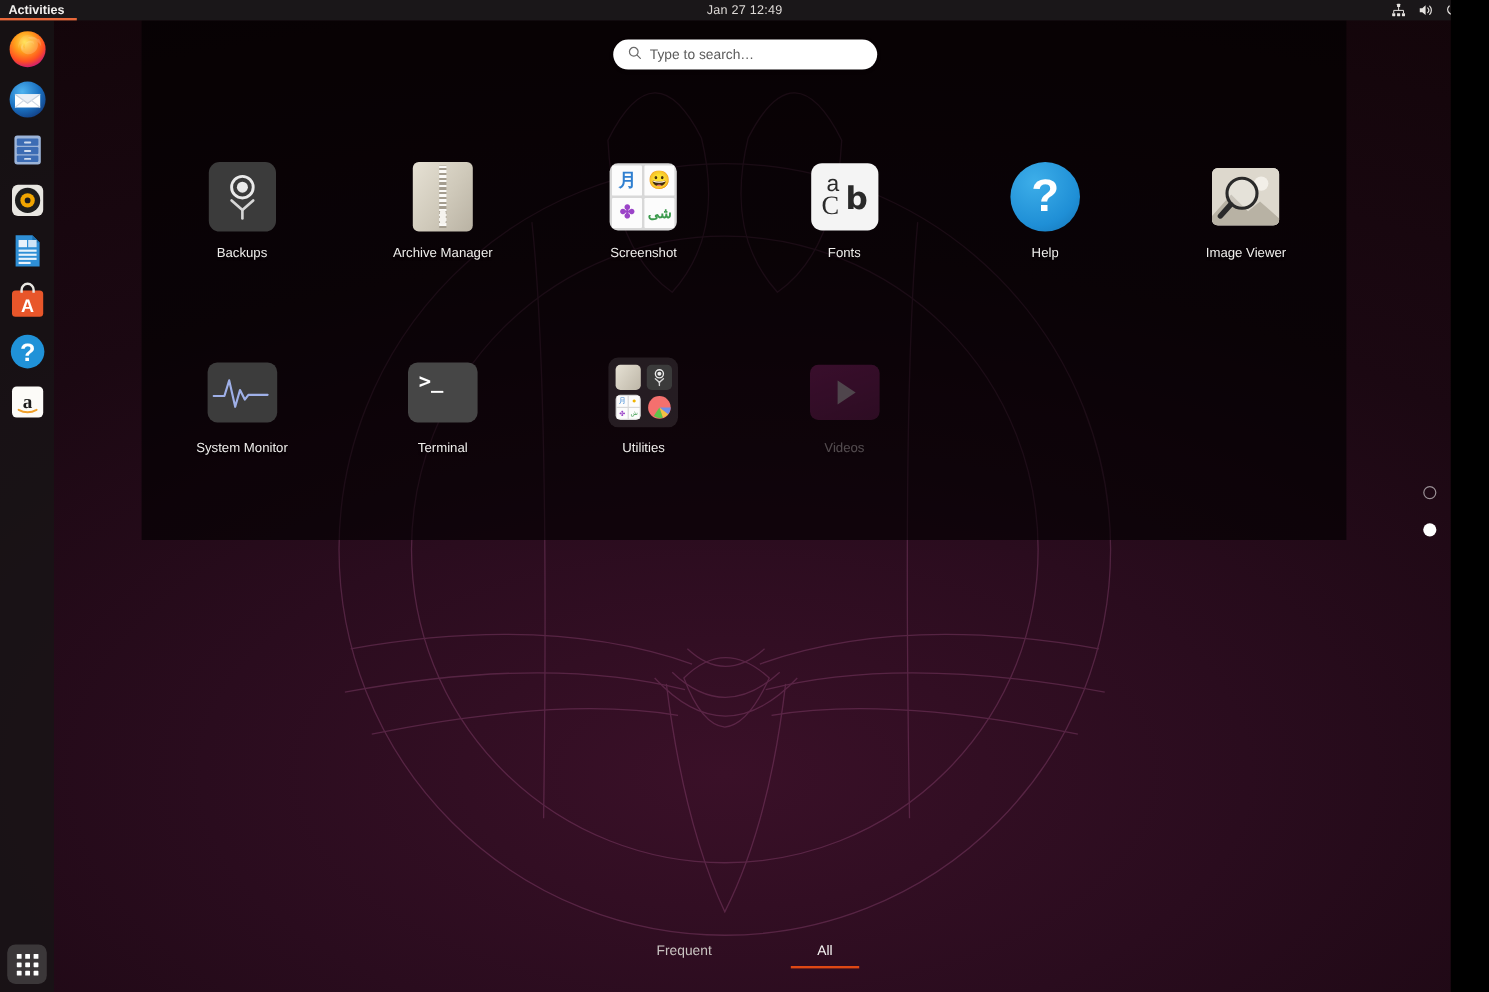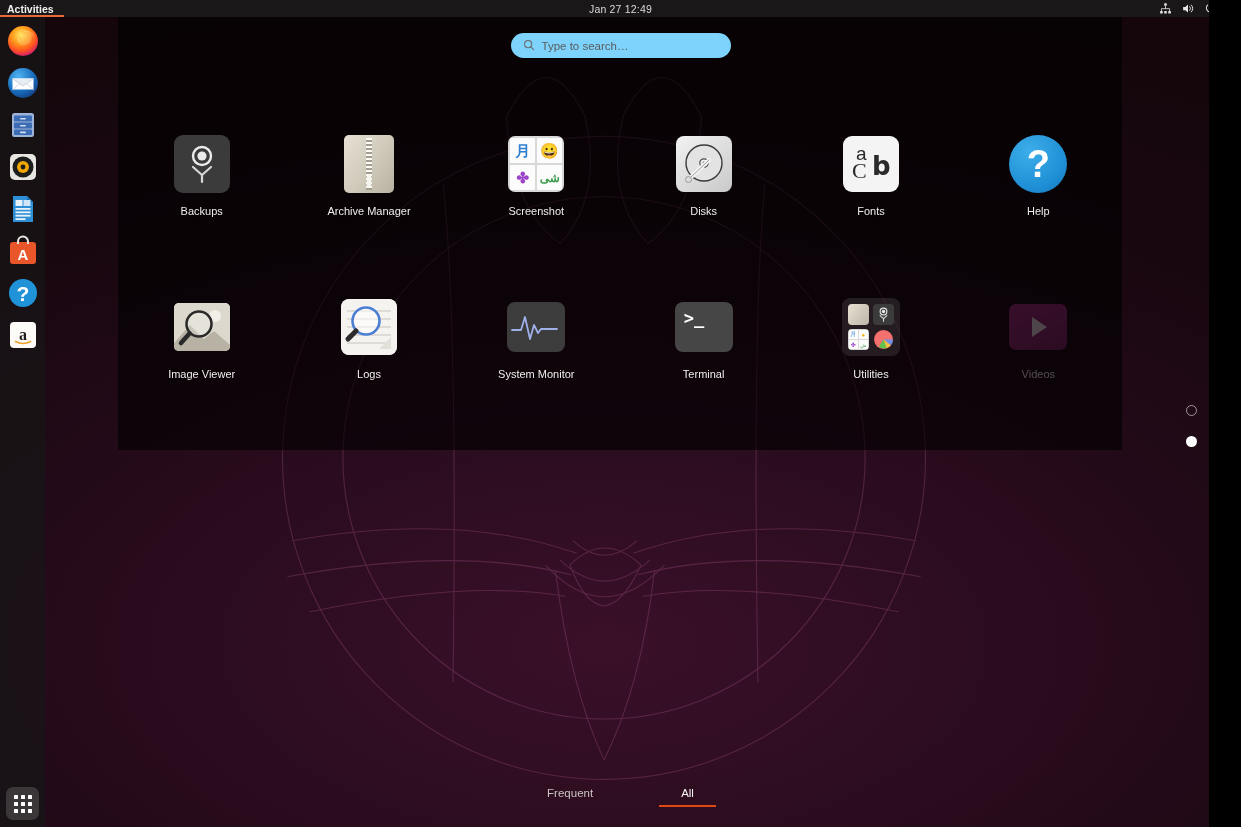--- a/index.html
+++ b/index.html
@@ -68,21 +68,21 @@
     position: absolute; left: 118px; top: 17px; width: 1004px; height: 433px;
     background: rgba(0,0,0,.62); z-index: 10;
   }
 
   
   #search-wrap {
     position: absolute; top: 33px; left: 0; width: 1241px;
     display: flex; justify-content: center; z-index: 20;
   }
   #search-entry {
-    width: 220px; height: 25px; border-radius: 13px; background: #7dd3fc;
+    width: 220px; height: 25px; border-radius: 13px; background: #ffffff;
     display: flex; align-items: center; gap: 7px; padding: 0 12px;
     box-shadow: 0 1px 3px rgba(0,0,0,.35);
   }
   #search-entry .ph { font-size: 11.5px; color: #5b5b5b; }
 
   
   #grid {
     position: absolute; top: 132px; left: 118px; width: 1004px;
     display: grid; grid-template-columns: repeat(6, 1fr);
     row-gap: 78px; z-index: 20;
@@ -423,35 +423,20 @@
           <span style="color:#2f7fd0">月</span>
           <span style="color:#f0b400">😀</span>
           <span style="color:#9b44c8">✤</span>
           <span style="color:#3d9b4e;font-size:12px">شى</span>
         </div>
       </div>
       <div class="label">Screenshot</div>
     </div>
 
 
-    <div class="app">
-      <div class="icon">
-        <div class="ic-disks">
-          <svg width="50" height="50" viewBox="0 0 50 50">
-            <circle cx="25" cy="24" r="18" stroke="#3a3a3a" stroke-width="1.4" fill="#e3e3e3"></circle>
-            <circle cx="25" cy="24" r="4.2" stroke="#4a4a4a" stroke-width="1.2" fill="#f2f2f2"></circle>
-            <circle cx="25" cy="24" r="1.4" fill="#555"></circle>
-            <path d="M9 41 L30 21" stroke="#f5f5f5" stroke-width="4" stroke-linecap="round"></path>
-            <path d="M9 41 L30 21" stroke="#999" stroke-width="1" stroke-linecap="round"></path>
-            <circle cx="9.5" cy="40.5" r="3" fill="#dcdcdc" stroke="#9a9a9a" stroke-width="1"></circle>
-          </svg>
-        </div>
-      </div>
-      <div class="label">Disks</div>
-    </div>
 
     <div class="app">
       <div class="icon">
         <div class="ic-fonts">
           <b style="left:13px; top:8px; font-size:19px; font-family:'Liberation Sans',sans-serif; font-weight:400">a</b>
           <i style="left:9px; top:24px; font-size:22px; font-family:'Liberation Serif',serif">C</i>
           <b style="left:29px; top:17px; font-size:26px; font-family:'DejaVu Sans',sans-serif; font-weight:bold">b</b>
         </div>
       </div>
       <div class="label">Fonts</div>
@@ -474,36 +459,20 @@
             <path d="M0 40 L16 22 L30 36 L40 28 L56 42 L56 48 L0 48Z" fill="#b8b2a4"></path>
             <circle cx="41" cy="13" r="6" fill="#f2efe8"></circle>
             <circle cx="25" cy="21" r="12.5" stroke="#2a2a2a" stroke-width="2.6" fill="rgba(255,255,255,.25)"></circle>
             <path d="M15.5 30.5L7 40" stroke="#2a2a2a" stroke-width="4.5" stroke-linecap="round"></path>
           </svg>
         </div>
       </div>
       <div class="label">Image Viewer</div>
     </div>
 
-    <div class="app">
-      <div class="icon">
-        <div class="ic-logs">
-          <svg width="56" height="56" viewBox="0 0 56 56">
-            <rect width="56" height="56" rx="8" fill="#f5f3f0"></rect>
-            <g stroke="#d8d4ce" stroke-width="1.3">
-              <path d="M6 12h44M6 20h44M6 28h44M6 36h44M6 44h44"></path>
-            </g>
-            <path d="M50 38 L50 50 L38 50Z" fill="#e4e0da"></path>
-            <circle cx="25" cy="22" r="13.5" stroke="#4b7fd4" stroke-width="2.6" fill="rgba(255,255,255,.55)"></circle>
-            <path d="M15 32L7 40" stroke="#2b2b2b" stroke-width="5" stroke-linecap="round"></path>
-          </svg>
-        </div>
-      </div>
-      <div class="label">Logs</div>
-    </div>
 
 
     <div class="app">
       <div class="icon">
         <div class="ic-sysmon">
           <svg width="50" height="30" viewBox="0 0 50 30">
             <path d="M1 18h9l4-13 5 22 4-14 4 8 3-4h16" stroke="#9fb0e8" stroke-width="1.8" fill="none" stroke-linecap="round" stroke-linejoin="round"></path>
           </svg>
         </div>
       </div>

